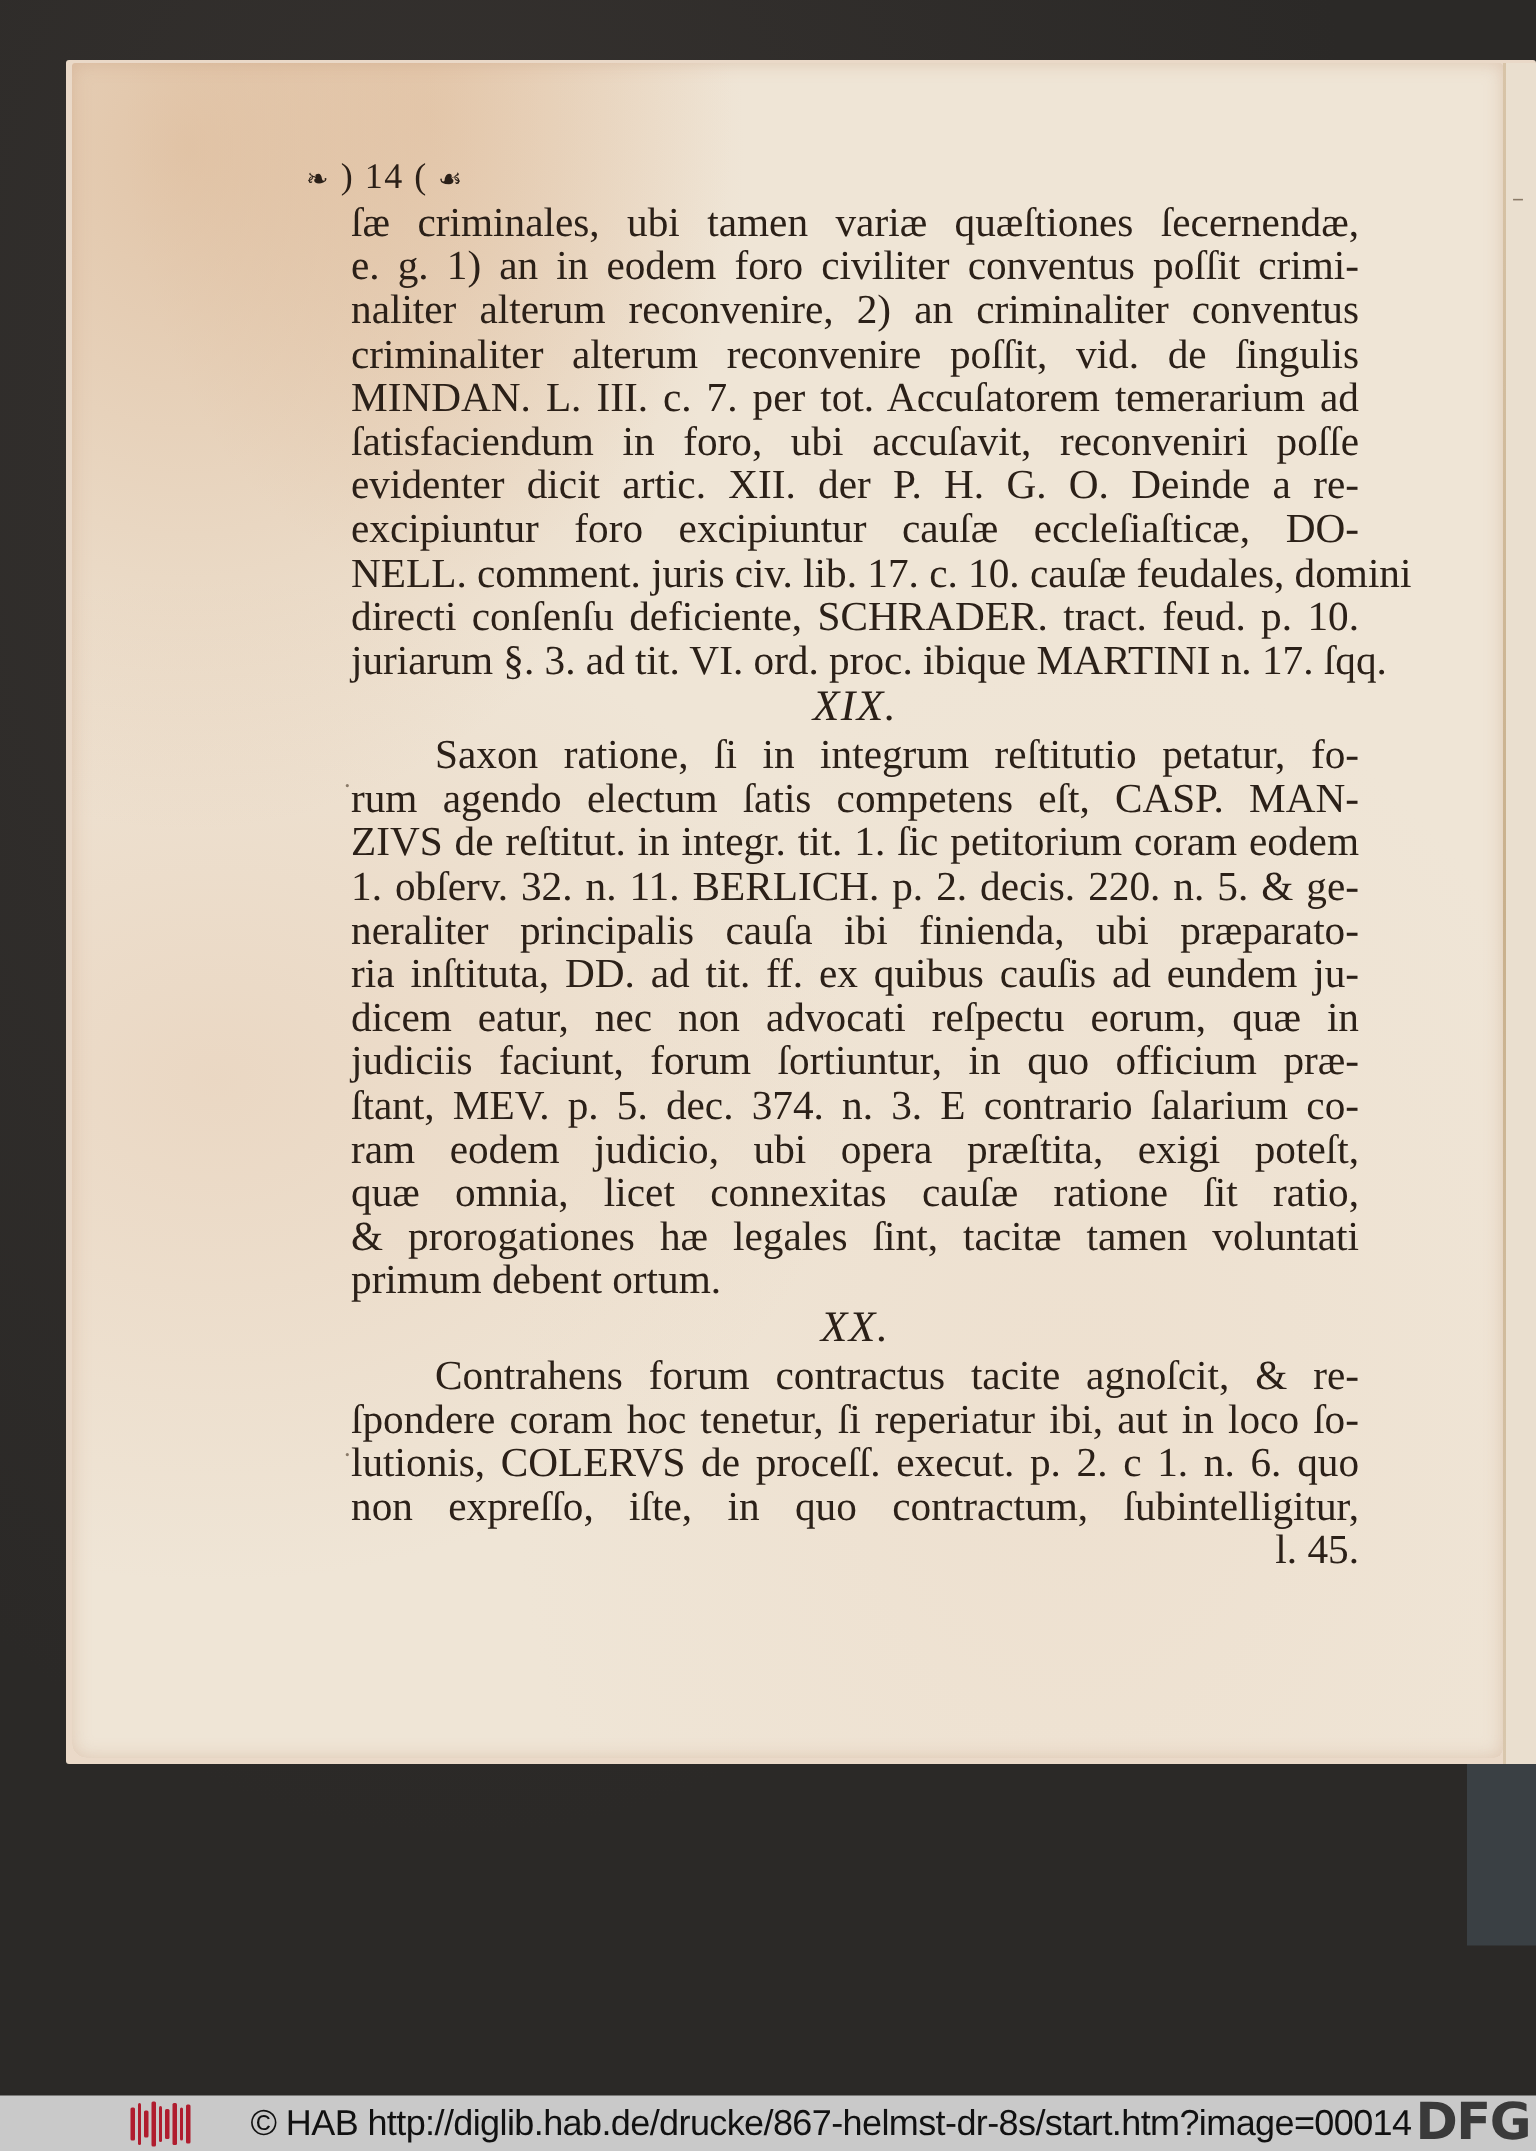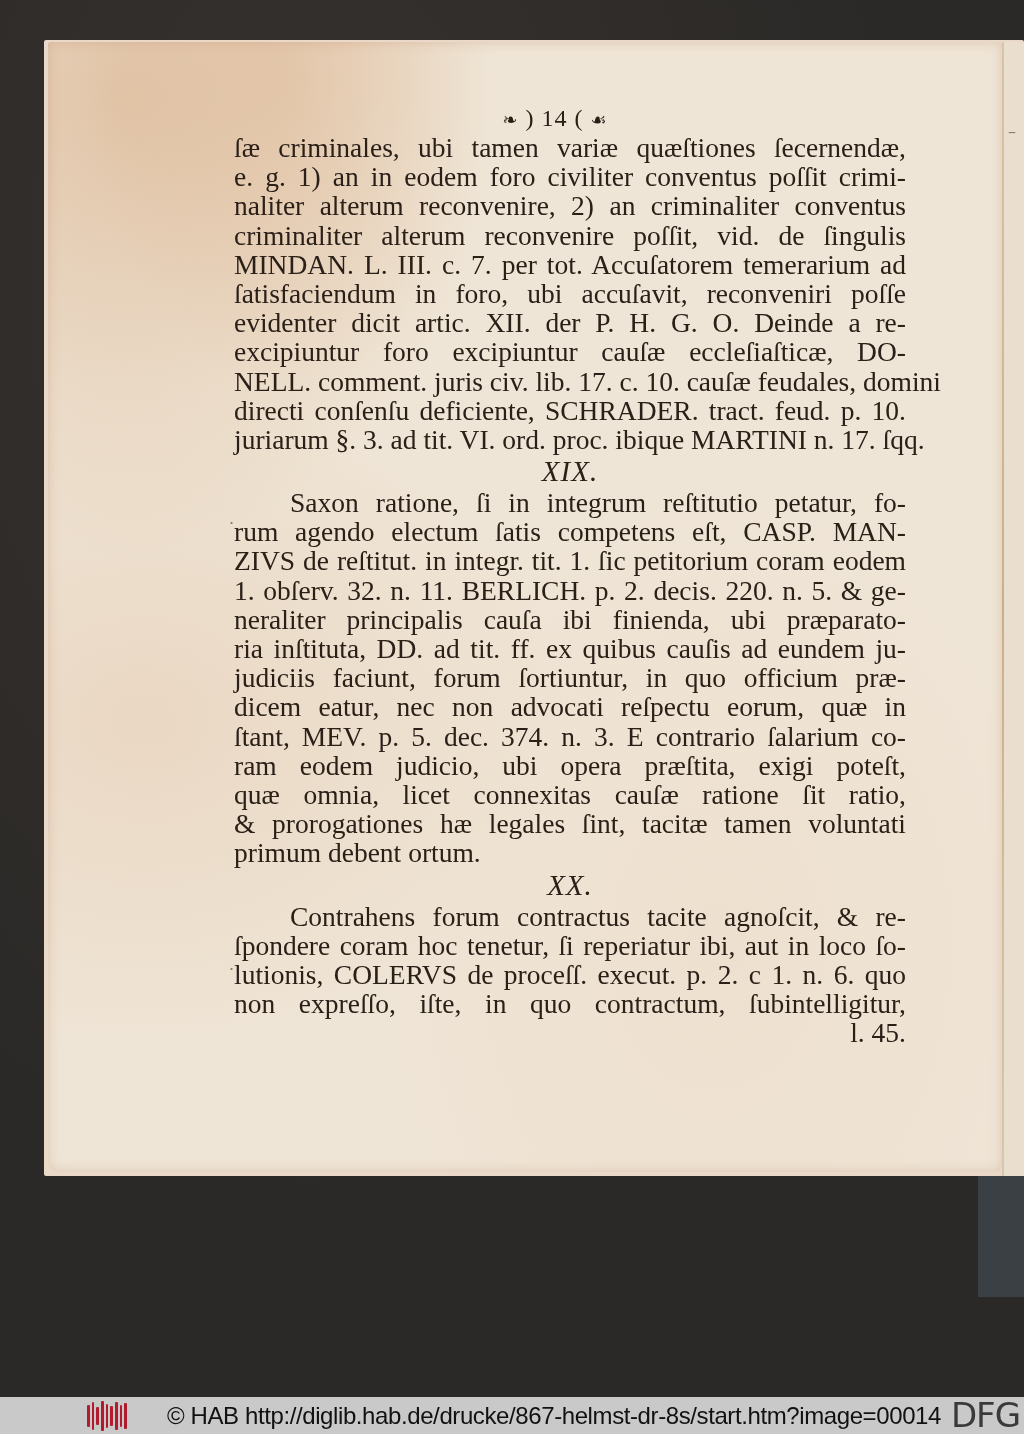--- a/index.html
+++ b/index.html
@@ -41,21 +41,21 @@
     position:absolute; left:1004px; top:42px; width:20px; height:1134px;
     background:#eadfcf;
   }
   .text-block {
     position:absolute; left:234px; top:103px; width:672px;
     color:#2b2018;
     font-family:"Liberation Serif", "DejaVu Serif", serif;
     font-size:27.5px; line-height:29.2px;
   }
   .header-line {
-    text-align:center; font-size:24px; height:30px; line-height:30px;
+    text-align:left; font-size:24px; height:30px; line-height:30px;
     letter-spacing:1px; margin-left:-30px;
   }
   .orn { display:inline-block; font-size:18px; vertical-align:middle; }
   .line { white-space:nowrap; text-align:justify; text-align-last:justify; height:29.2px; }
   .line.last { text-align-last:left; }
   .line.indent { padding-left:56px; }
   .section-heading {
     text-align:center; font-size:29px; height:34px; line-height:34px; letter-spacing:1px;font-style:italic;
   }
   .line.right { text-align:center; text-align-last:right; }
@@ -68,21 +68,21 @@
     display:flex; align-items:center;justify-content:center;
   }
   .hab-logo { width:40px; height:32px; margin-left:4px; display:flex; align-items:center; gap:2px; }
   .hab-logo span { display:block; width:3px; background:#b01c2e; border-radius:1px; }
   .footer-text {
     margin-left:40px; font-family:"Liberation Sans", sans-serif; font-size:24px;
     color:#111; letter-spacing:-0.4px; white-space:nowrap;
   }
   .dfg-logo {
     position:absolute; right:4px; top:0; height:37px; line-height:37px;
-    font-family:"DejaVu Sans", sans-serif; font-weight:normal; font-size:34px;
+    font-family:"DejaVu Sans", sans-serif; font-weight:bold; font-size:34px;
     color:#3a3a3a; letter-spacing:-1px;
   }
 </style>
 </head>
 <body>
 
 <div class="backdrop"></div>
 <div class="spine-strip"></div>
 <div class="page-under"></div>
 <div class="right-edge"></div>
@@ -115,22 +115,22 @@
   </div>
 
   <div class="section-heading">XIX.</div>
   <div>
     <div class="line indent">Saxon ratione, ſi in integrum reſtitutio petatur, fo-</div>
     <div class="line">rum agendo electum ſatis competens eſt, CASP. MAN-</div>
     <div class="line">ZIVS de reſtitut. in integr. tit. 1. ſic petitorium coram eodem</div>
     <div class="line">1. obſerv. 32. n. 11. BERLICH. p. 2. decis. 220. n. 5. &amp; ge-</div>
     <div class="line">neraliter principalis cauſa ibi finienda, ubi præparato-</div>
     <div class="line">ria inſtituta, DD. ad tit. ff. ex quibus cauſis ad eundem ju-</div>
+    <div class="line">dicem eatur, nec non advocati reſpectu eorum, quæ in</div>
     <div class="line">judiciis faciunt, forum ſortiuntur, in quo officium præ-</div>
-    <div class="line">dicem eatur, nec non advocati reſpectu eorum, quæ in</div>
     <div class="line">ſtant, MEV. p. 5. dec. 374. n. 3. E contrario ſalarium co-</div>
     <div class="line">ram eodem judicio, ubi opera præſtita, exigi poteſt,</div>
     <div class="line">quæ omnia, licet connexitas cauſæ ratione ſit ratio,</div>
     <div class="line">&amp; prorogationes hæ legales ſint, tacitæ tamen voluntati</div>
     <div class="line last">primum debent ortum.</div>
   </div>
 
   <div class="section-heading">XX.</div>
   <div>
     <div class="line indent">Contrahens forum contractus tacite agnoſcit, &amp; re-</div>

